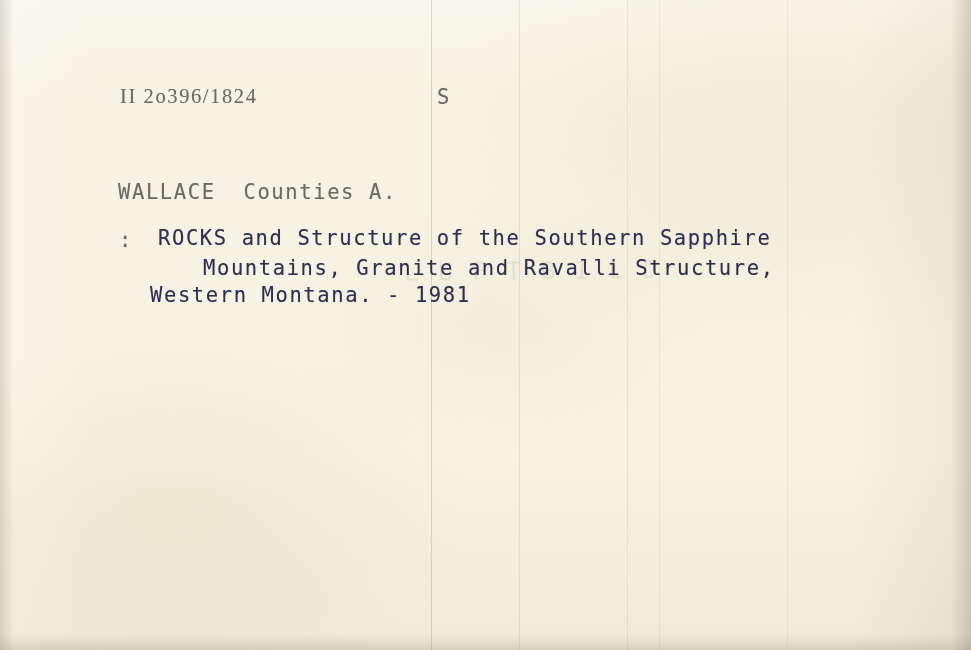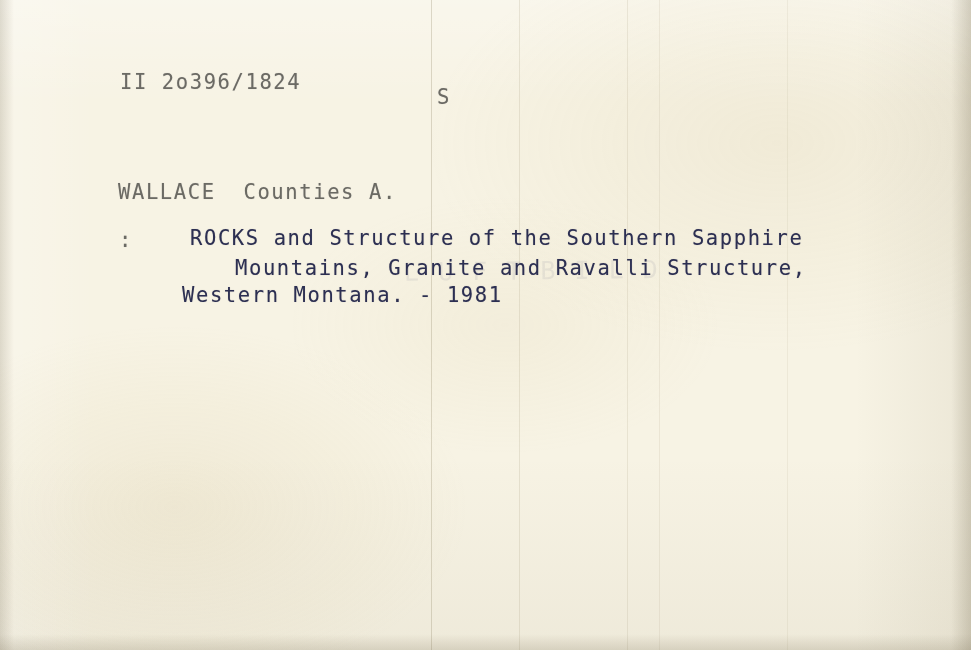--- a/index.html
+++ b/index.html
@@ -90,23 +90,23 @@
   .tw {
     position: absolute;
     white-space: pre;
     color: #3a3a4a;
     font-family: "DejaVu Sans Mono", monospace;
     font-size: 20.5px;
     letter-spacing: 1.6px;
     text-shadow: 0 0 1px rgba(60,60,80,0.30);
   }
   .tw.faint { color: #55544f; opacity: 0.86; }
-  .tw.ink  { color: #2c2f52; margin-left: 32px; }
+  .tw.ink  { color: #2c2f52; }
 
-  #callno   { left: 120px; top: 70px; }
+  #callno   { left: 120px; top: 85px; font-family: Liberation Serif, serif; }
   #subjmark { left: 437px; top: 85px; letter-spacing: 1px; }
   #author   { left: 118px; top: 180px; }
   #colon    { left: 119px; top: 228px; }
   #title1   { left: 158px; top: 226px; }
   #title2   { left: 203px; top: 256px; }
   #title3   { left: 150px; top: 283px; }
 </style>
 </head>
 <body>
 

